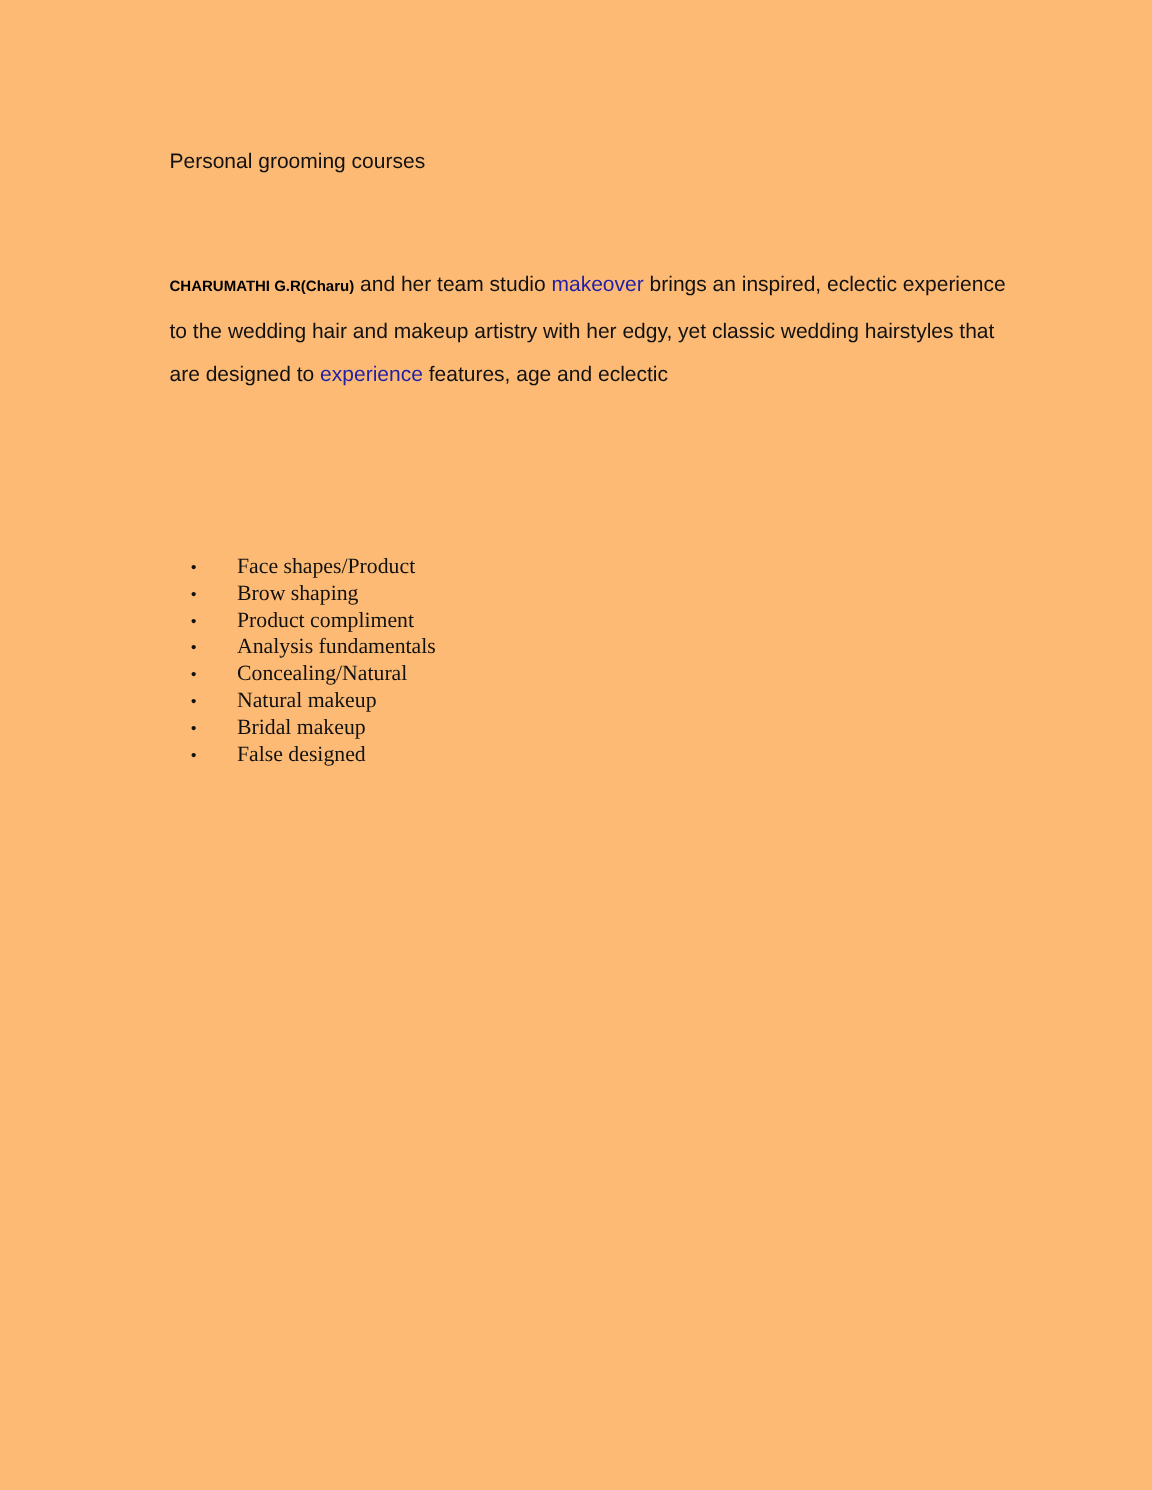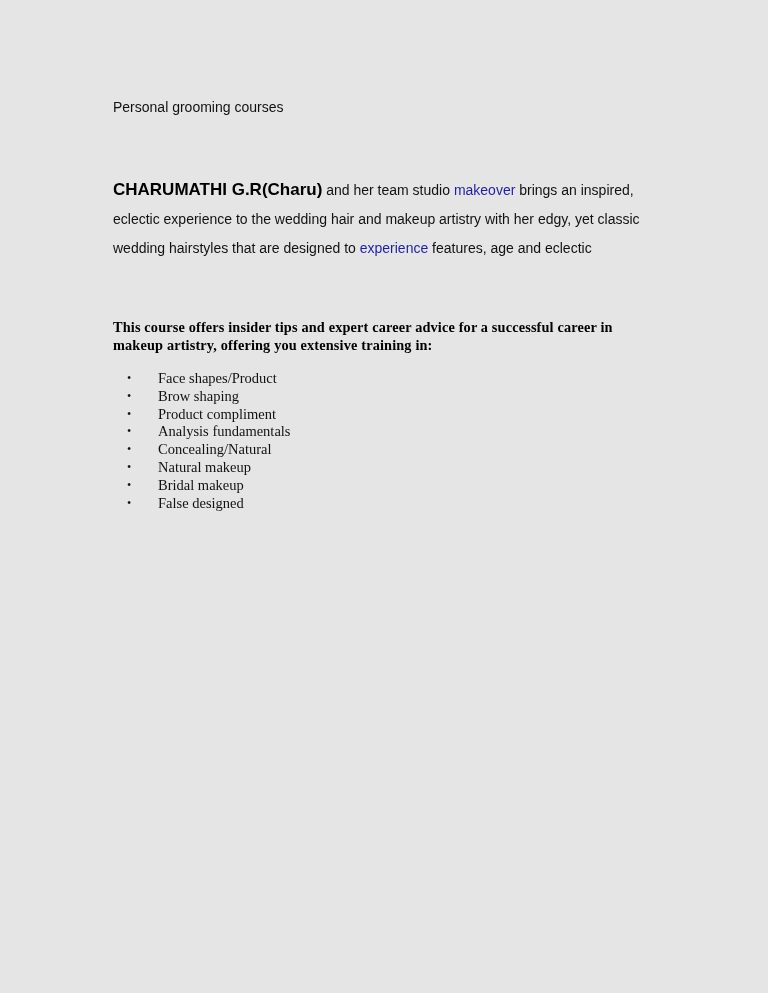--- a/index.html
+++ b/index.html
@@ -1,27 +1,27 @@
 <!DOCTYPE html>
 <html><head>
   <meta charset="utf-8">
   <style>
     html, body { margin: 0; padding: 0; background: #ffffff; }
     body { width: 768px; height: 993px; position: relative; overflow: hidden; }
-    .page { position: absolute; left: 0; top: 0; width: 768px; height: 993px; background: #e5e5e5; }
+    .page { position: absolute; left: 0; top: 0; width: 768px; height: 993px; background: #fdba74; }
     .title {
       position: absolute; left: 113px; top: 99px;
       font-family: "Liberation Sans", sans-serif; font-size: 14px; color: #111;
     }
     .intro {
       position: absolute; left: 113px; top: 175px; width: 560px;
       font-family: "Liberation Sans", sans-serif; font-size: 14px; color: #111;
       line-height: 29px;
     }
-    .intro .name { font-weight: bold; font-size: 17px; color: #000; margin-top: 28px; }
+    .intro .name { font-weight: bold; font-size: 10px; color: #000; margin-top: 28px; }
     .intro .link { color: #1f1fa8; text-align: center; }
     .lead {
       position: absolute; left: 113px; top: 318px; width: 540px;
       font-family: "Liberation Serif", serif; font-size: 14.3px; font-weight: bold; color: #000;
       line-height: 18px; letter-spacing: 0.15px;
     }
     .list {
       position: absolute; left: 113px; top: 370px; margin: 0; padding: 0; list-style: none;
       font-family: "Liberation Serif", serif; font-size: 14.5px; color: #111;
     }
@@ -31,21 +31,20 @@
 </head>
 <body>
 
 <div class="page">
   <div class="title">Personal grooming courses</div>
 
   <div class="intro">
     <span class="name">CHARUMATHI G.R(Charu)</span><span> and her team studio </span><span class="link">makeover</span><span> brings an inspired, eclectic experience to the wedding hair and makeup artistry with her edgy, yet classic wedding hairstyles that are designed to </span><span class="link">experience</span><span> features, age and eclectic</span>
   </div>
 
-  <div class="lead">This course offers insider tips and expert career advice for a successful career in makeup artistry, offering you extensive training in:</div>
 
   <ul class="list">
     <li><span class="bullet">•</span><span>Face shapes/Product</span></li>
     <li><span class="bullet">•</span><span>Brow shaping</span></li>
     <li><span class="bullet">•</span><span>Product compliment</span></li>
     <li><span class="bullet">•</span><span>Analysis fundamentals</span></li>
     <li><span class="bullet">•</span><span>Concealing/Natural</span></li>
     <li><span class="bullet">•</span><span>Natural makeup</span></li>
     <li><span class="bullet">•</span><span>Bridal makeup</span></li>
     <li><span class="bullet">•</span><span>False designed</span></li>

